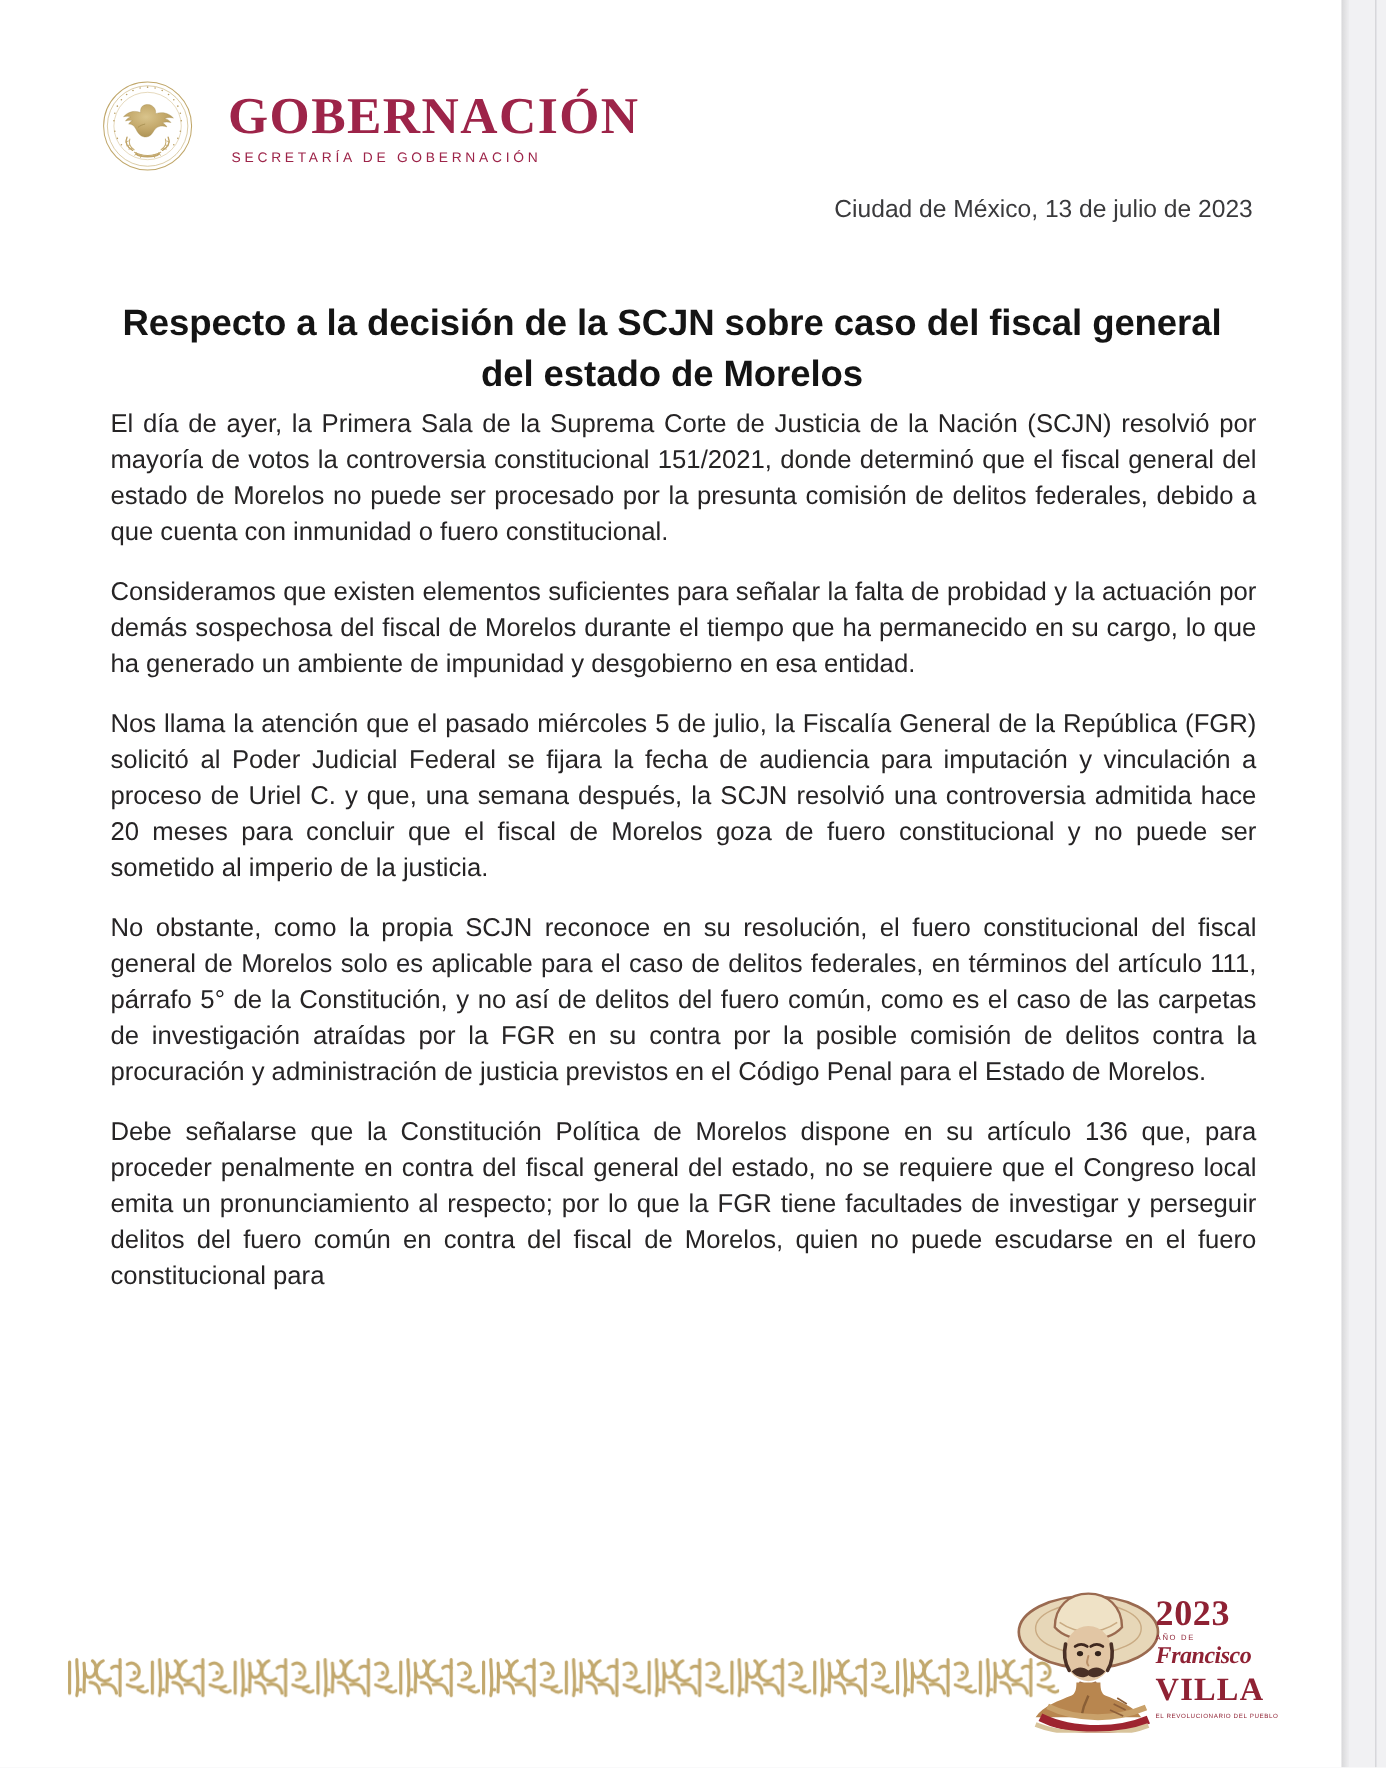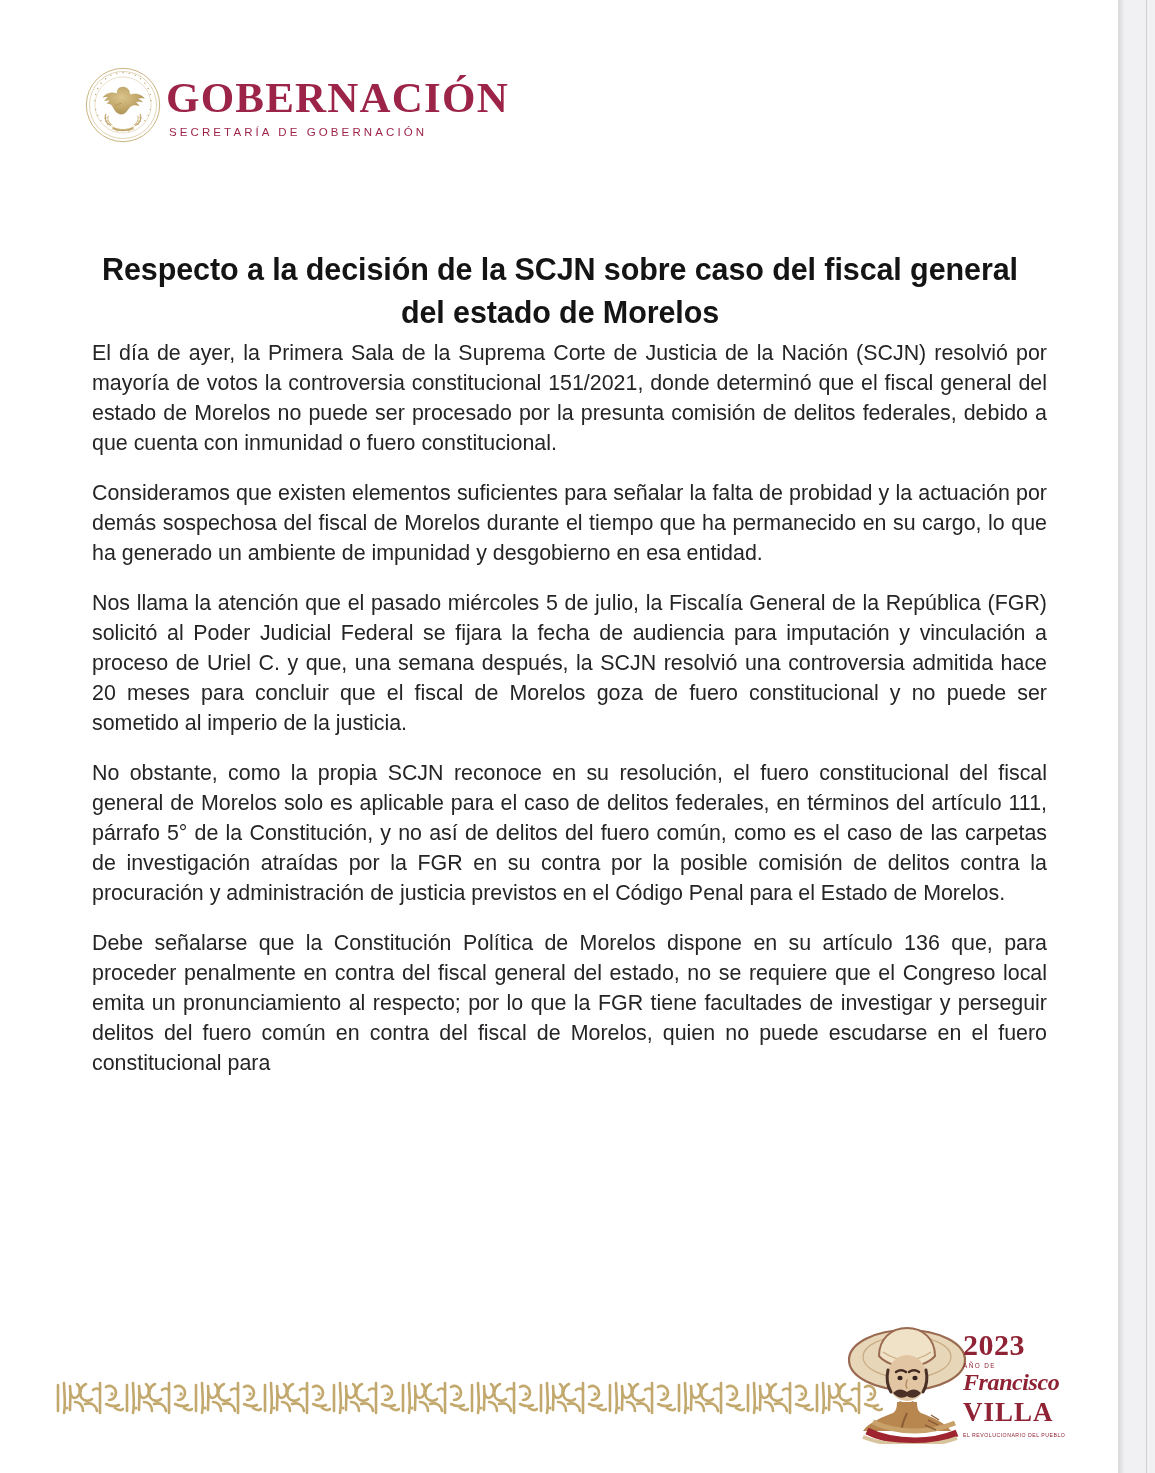--- a/index.html
+++ b/index.html
@@ -74,21 +74,21 @@
     display: flex;
     align-items: center;
   }
   .seal {
     width: 78px;
     height: 78px;
     flex: 0 0 78px;
     position: relative;
   }
   .brand-text {
-    margin-left: 4px;
+    margin-left: 28px;
     padding-top: 4px;
   }
   .brand-title {
     font-family: "Liberation Serif", serif;
     font-size: 43px;
     font-weight: 700;
     letter-spacing: 1.2px;
     color: #9d2449;
     line-height: 1;
     white-space: nowrap;
@@ -201,21 +201,21 @@
   }
   .villa-anio {
     font-size: 6.4px;
     letter-spacing: 1.4px;
     color: #8f2234;
     margin-top: 2px;
   }
   .villa-name {
     font-family: "Liberation Serif", serif;
     font-style: italic;
-    font-size: 24px;
+    font-size: 20px;
     font-weight: 700;
     color: #8f2234;
     line-height: 1;
     margin-top: 1px;
     letter-spacing: -0.4px;
   }
   .villa-surname {
     font-family: "Liberation Serif", serif;
     font-size: 27px;
     font-weight: 700;
@@ -313,20 +313,21 @@
         </div>
 
         <div class="brand-text">
           <div class="brand-title">GOBERNACIÓN</div>
           <div class="brand-sub">SECRETARÍA DE GOBERNACIÓN</div>
         </div>
       </div>
     </div>
 
     <div class="dateline">
+      <div class="dateline-city">Ciudad de México, 13 de julio de 2023</div>
     </div>
 
     <h1 class="doc-title">Respecto a la decisión de la SCJN sobre caso del fiscal general del estado de Morelos</h1>
 
     <div class="body-copy">
       <p class="para">El día de ayer, la Primera Sala de la Suprema Corte de Justicia de la Nación (SCJN) resolvió por mayoría de votos la controversia constitucional 151/2021, donde determinó que el fiscal general del estado de Morelos no puede ser procesado por la presunta comisión de delitos federales, debido a que cuenta con inmunidad o fuero constitucional.</p>
       <p class="para">Consideramos que existen elementos suficientes para señalar la falta de probidad y la actuación por demás sospechosa del fiscal de Morelos durante el tiempo que ha permanecido en su cargo, lo que ha generado un ambiente de impunidad y desgobierno en esa entidad.</p>
       <p class="para">Nos llama la atención que el pasado miércoles 5 de julio, la Fiscalía General de la República (FGR) solicitó al Poder Judicial Federal se fijara la fecha de audiencia para imputación y vinculación a proceso de Uriel C. y que, una semana después, la SCJN resolvió una controversia admitida hace 20 meses para concluir que el fiscal de Morelos goza de fuero constitucional y no puede ser sometido al imperio de la justicia.</p>
       <p class="para">No obstante, como la propia SCJN reconoce en su resolución, el fuero constitucional del fiscal general de Morelos solo es aplicable para el caso de delitos federales, en términos del artículo 111, párrafo 5° de la Constitución, y no así de delitos del fuero común, como es el caso de las carpetas de investigación atraídas por la FGR en su contra por la posible comisión de delitos contra la procuración y administración de justicia previstos en el Código Penal para el Estado de Morelos.</p>
       <p class="para">Debe señalarse que la Constitución Política de Morelos dispone en su artículo 136 que, para proceder penalmente en contra del fiscal general del estado, no se requiere que el Congreso local emita un pronunciamiento al respecto; por lo que la FGR tiene facultades de investigar y perseguir delitos del fuero común en contra del fiscal de Morelos, quien no puede escudarse en el fuero constitucional para</p>

